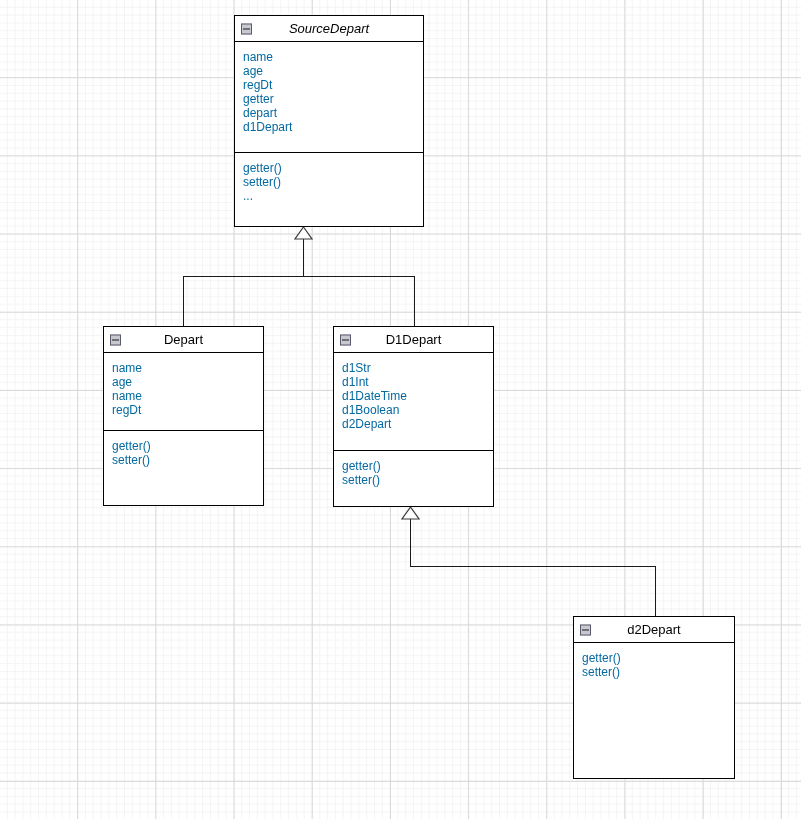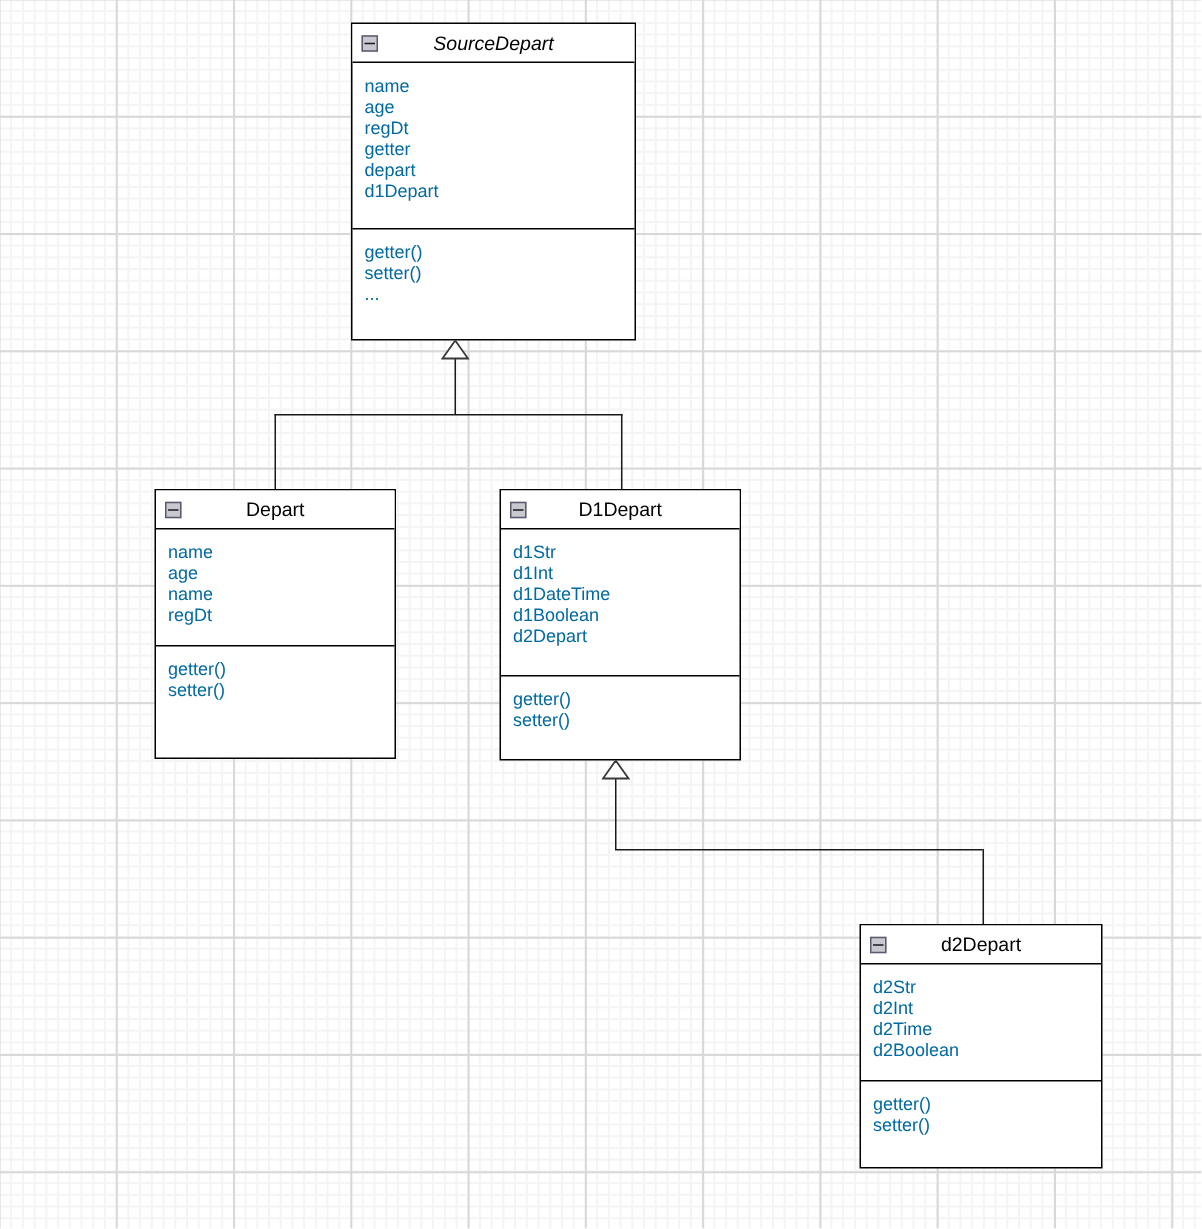--- a/index.html
+++ b/index.html
@@ -171,25 +171,19 @@
       <div class="uml-row">getter()</div>
       <div class="uml-row">setter()</div>
     </div>
   </div>
 
   <div class="uml-class" style="left:573px; top:616px; width:162px; height:163px;">
     <div class="uml-title">
       <span class="collapse-icon"></span>
       <span>d2Depart</span>
     </div>
-    <div class="uml-compartment attrs" style="height:78px;">
-      <div class="uml-row">d2Str</div>
-      <div class="uml-row">d2Int</div>
-      <div class="uml-row">d2Time</div>
-      <div class="uml-row">d2Boolean</div>
-    </div>
     <div class="uml-compartment methods">
       <div class="uml-row">getter()</div>
       <div class="uml-row">setter()</div>
     </div>
   </div>
 
 </div>
 
 </body></html>

